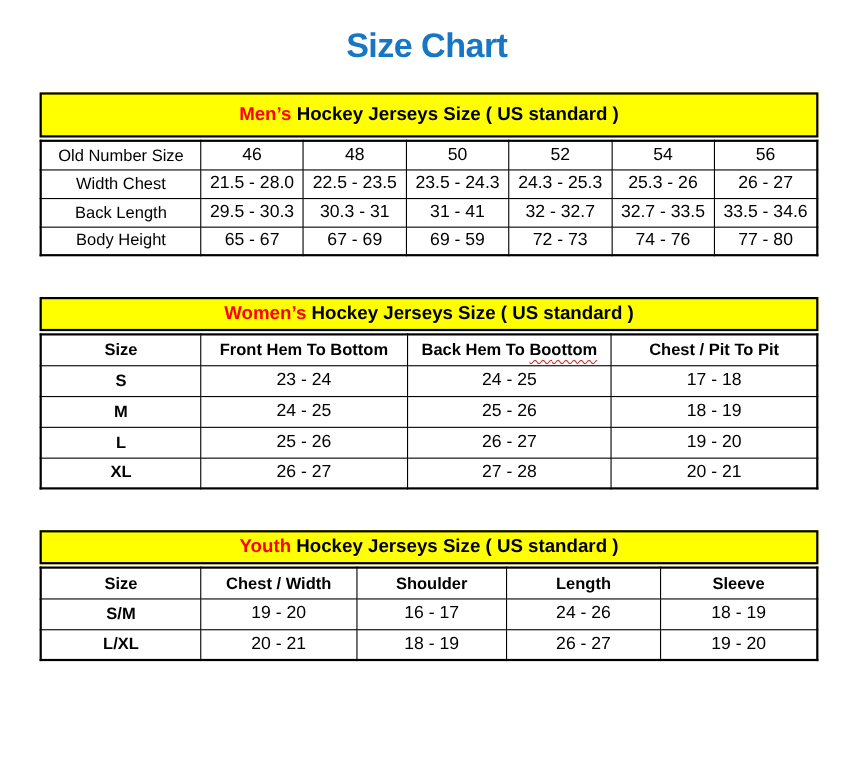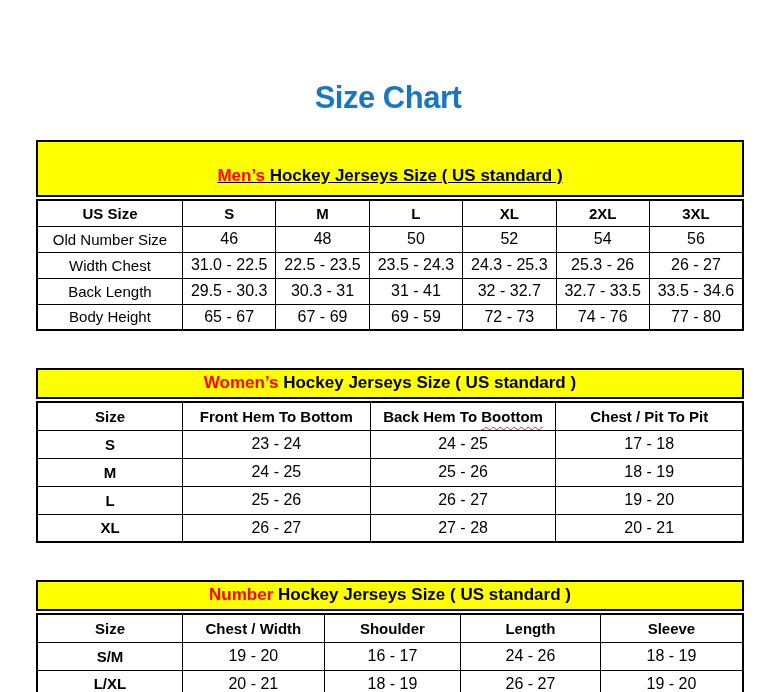--- a/index.html
+++ b/index.html
@@ -7,21 +7,21 @@
     margin: 0; padding: 0;
     width: 776px; height: 692px;
     background: #ffffff;
     font-family: "Liberation Sans", "DejaVu Sans", sans-serif;
     color: #000;
     overflow: hidden;
   }
   .page { width: 776px; height: 692px; }
 
   .title {
-    margin: 80px 0 0 0;
+    margin: 24px 0 0 0;
     text-align: center;
     font-size: 31px;
     font-weight: 700;
     letter-spacing: -0.5px;
     color: var(--title-blue, #1777C4);
   }
 
   .content { width: 708px; margin: 24px 32px 0 36px; }
 
   .section { margin-top: 0; }
@@ -29,21 +29,21 @@
   .section.youth-section { margin-top: 4px; }
 
   .banner {
     border: 2px solid var(--border-black, #000);
     background: var(--banner-yellow, #FFFF00);
     text-align: center;
     font-weight: 700;
     font-size: 17px;
     margin-bottom: 2px;
   }
-  .banner--tall { padding: 24px 0 9px 0; text-decoration: underline; }
+  .banner--tall { padding: 8px 0 9px 0; }
   .banner--slim { padding: 3px 0 4px 0; margin-top: 37px; }
   .banner .hl { color: var(--accent-red, #FF0000); }
 
   table.grid {
     width: 100%;
     border-collapse: collapse;
     table-layout: fixed;
     border: 2px solid var(--border-black, #000);
   }
   .grid th, .grid td {
@@ -91,40 +91,31 @@
           <col style="width:20.6%">
           <col style="width:13.23%">
             <col style="width:13.23%">
             <col style="width:13.23%">
           <col style="width:13.23%">
             <col style="width:13.23%">
             <col style="width:13.25%">
         </colgroup>
         <tbody>
           <tr>
-            <th>US Size</th>
-            <th>S</th>
-            <th>M</th>
-            <th>L</th>
-            <th>XL</th>
-            <th>2XL</th>
-            <th>3XL</th>
-          </tr>
-          <tr>
             <td class="row-label">Old Number Size</td>
             <td>46</td>
             <td>48</td>
             <td>50</td>
             <td>52</td>
             <td>54</td>
             <td>56</td>
           </tr>
           <tr>
             <td class="row-label">Width Chest</td>
-            <td>31.0 - 22.5</td>
+            <td>21.5 - 28.0</td>
             <td>22.5 - 23.5</td>
             <td>23.5 - 24.3</td>
             <td>24.3 - 25.3</td>
             <td>25.3 - 26</td>
             <td>26 - 27</td>
           </tr>
           <tr>
             <td class="row-label">Back Length</td>
             <td>29.5 - 30.3</td>
             <td>30.3 - 31</td>
@@ -184,21 +175,21 @@
             <td class="row-label">XL</td>
             <td>26 - 27</td>
             <td>27 - 28</td>
             <td>20 - 21</td>
           </tr>
         </tbody>
       </table>
     </div>
 
     <div class="section youth-section">
-      <div class="banner banner--slim"><span class="hl">Number</span><span> Hockey Jerseys Size ( US standard )</span></div>
+      <div class="banner banner--slim"><span class="hl">Youth</span><span> Hockey Jerseys Size ( US standard )</span></div>
       <table class="grid youth-table">
         <colgroup>
           <col style="width:20.6%">
             <col style="width:20.1%">
             <col style="width:19.3%">
             <col style="width:19.8%">
             <col style="width:20.2%">
         </colgroup>
         <tbody>
           <tr>

